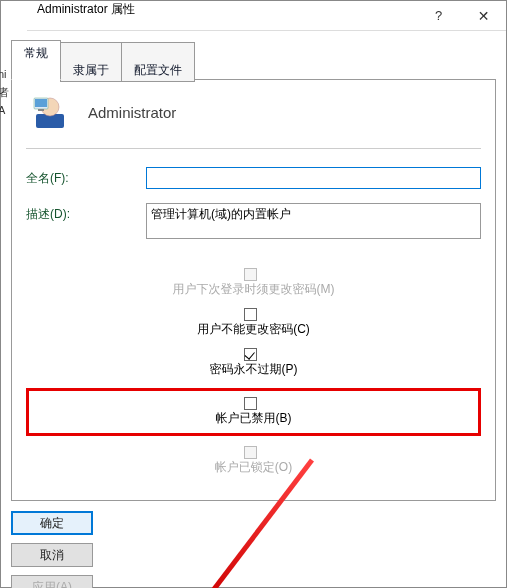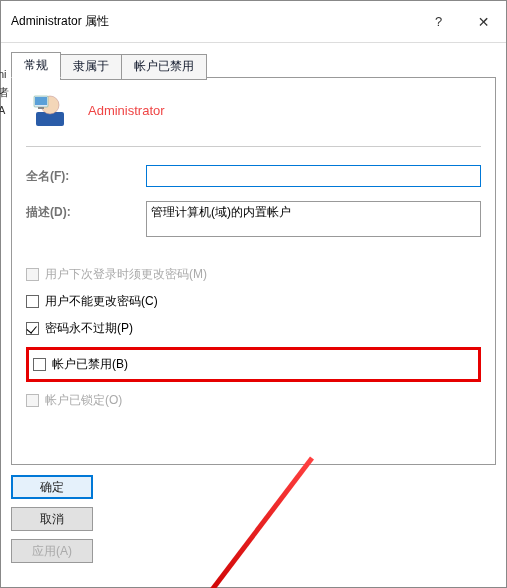--- a/index.html
+++ b/index.html
@@ -1,38 +1,38 @@
 <!DOCTYPE html>
 <html><head>
 <meta charset="utf-8">
 <style>
 * { box-sizing: border-box; margin: 0; padding: 0; }
 body { font-family: "Microsoft YaHei", "Segoe UI", Tahoma, sans-serif; font-size: 12px; background: #fff; width: 507px; height: 588px; position: relative; overflow: hidden; }
 .window { width: 507px; height: 588px; border: 1px solid #888; background: #fff; display: flex; flex-direction: column; }
-.titlebar { height: 42px; display: flex; align-items: center; padding-left: 10px; background: #fff; border-bottom: 1px solid #ddd; }
+.titlebar { height: 30px; display: flex; align-items: flex-start; padding-left: 10px; background: #fff; border-bottom: 1px solid #ddd; margin-left: 26px; }
 .titlebar-text { flex: 1; font-size: 12px; color: #000; }
 .titlebar-btns { display: flex; }
 .titlebar-btn { width: 45px; height: 29px; display: flex; align-items: center; justify-content: center; font-size: 14px; color: #333; }
 .titlebar-btn.help { font-size: 13px; }
 .content { flex: 1; padding: 8px 10px 10px 10px; display: flex; flex-direction: column; }
 .tabs { display: flex; position: relative; top: 1px; z-index: 2; }
 .tab { padding: 4px 12px 3px 12px; border: 1px solid #999; background: #fff; margin-right: -1px; font-size: 12px; color: #0f172a; position: relative; }
 .tab.active { border-bottom: 1px solid #fff; background: #fff; z-index: 3; }
-.tab.inactive { background: #f5f5f5; top: 2px; padding-top: 3px; padding-bottom: 2px; }
+.tab.inactive { background: #f5f5f5; top: 2px; padding-top: 19px; padding-bottom: 2px; }
 .panel { border: 1px solid #999; flex: 1; padding: 14px; position: relative; }
 .header-row { display: flex; align-items: center; margin-bottom: 18px; }
 .user-icon { width: 36px; height: 36px; margin-right: 20px; margin-left: 6px; }
-.header-name { font-size: 13px; color: #ef4444; }
+.header-name { font-size: 15px; color: #404040; }
 .divider { height: 1px; background: #ccc; margin: 4px 0 18px 0; }
 .field-row { display: flex; align-items: flex-start; margin-bottom: 14px; }
-.field-label { width: 120px; color: #737373; padding-top: 3px; font-weight: bold; }
+.field-label { width: 120px; color: #14532d; padding-top: 3px; }
 .field-input { flex: 1; text-decoration: underline; }
 .field-input input { width: 100%; height: 22px; border: 1px solid #0078d7; padding: 2px 4px; font-family: inherit; font-size: 12px; outline: none; }
 .field-input textarea { width: 100%; height: 36px; border: 1px solid #999; padding: 2px 4px; font-family: inherit; font-size: 12px; resize: none; outline: none; }
-.checkbox-row { display: flex; align-items: center; margin-bottom: 10px; }
+.checkbox-row { display: flex; align-items: center; margin-bottom: 10px; flex-direction: column; }
 .checkbox-row.disabled { color: #aaa; }
 .checkbox { width: 13px; height: 13px; border: 1px solid #666; margin-right: 6px; display: flex; align-items: center; justify-content: center; background: #fff; flex-shrink: 0; }
 .checkbox.disabled { border-color: #bbb; background: #f5f5f5; }
 .checkbox.checked::after { content: ""; width: 8px; height: 5px; border-left: 1.5px solid #000; border-bottom: 1.5px solid #000; transform: rotate(-50deg) translate(0px,-1px); }
 .highlight-box { border: 3px solid #e60000; padding: 6px 4px; margin-bottom: 10px; }
 .highlight-box .checkbox-row { margin-bottom: 0; }
 .footer { display: flex; justify-content: flex-end; gap: 8px; padding: 10px 12px 14px 0; border-top: 0; flex-direction: column; }
 .btn { width: 82px; height: 24px; border: 1px solid #999; background: #e1e1e1; font-family: inherit; font-size: 12px; color: #222; cursor: pointer; }
 .btn.primary { border: 1px solid #0078d7; background: #e5f1fb; box-shadow: 0 0 0 1px #0078d7 inset; }
 .btn.disabled { color: #aaa; }
@@ -48,21 +48,21 @@
     <div class="titlebar-btns">
       <div class="titlebar-btn help">?</div>
       <div class="titlebar-btn">✕</div>
     </div>
   </div>
 
   <div class="content">
     <div class="tabs">
       <div class="tab active">常规</div>
       <div class="tab inactive">隶属于</div>
-      <div class="tab inactive">帐户已禁用</div>
+      <div class="tab inactive">配置文件</div>
     </div>
     <div class="panel">
       <div class="header-row">
         <span class="user-icon">
           <svg viewBox="0 0 36 36" width="36" height="36">
             <rect x="4" y="20" width="28" height="14" rx="2" fill="#2a5ca8"></rect>
             <circle cx="18" cy="13" r="9" fill="#f3d6b8" stroke="#b88" stroke-width="0.5"></circle>
             <rect x="2" y="4" width="14" height="11" rx="1" fill="#dfe9f5" stroke="#6a8" stroke-width="0.5"></rect>
             <rect x="3" y="5" width="12" height="8" fill="#5aa0d8"></rect>
             <rect x="6" y="15" width="6" height="2" fill="#888"></rect>

